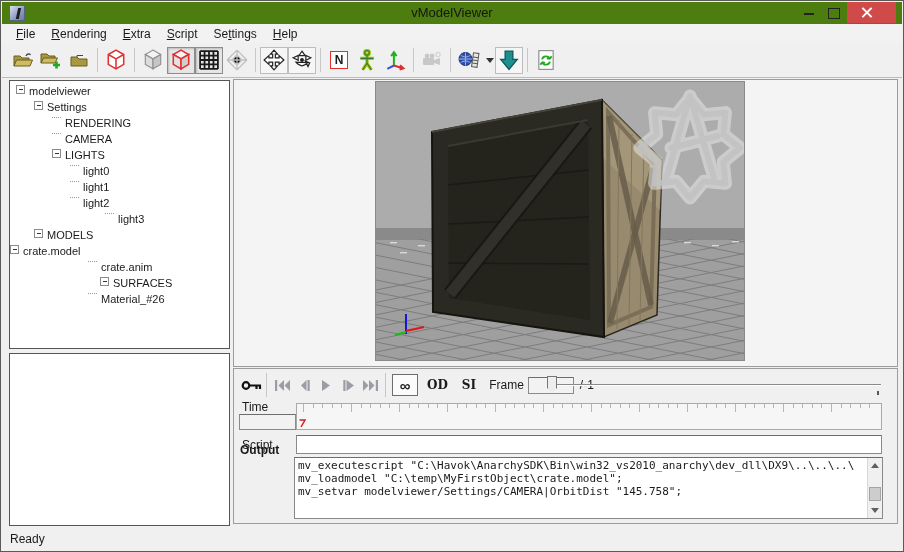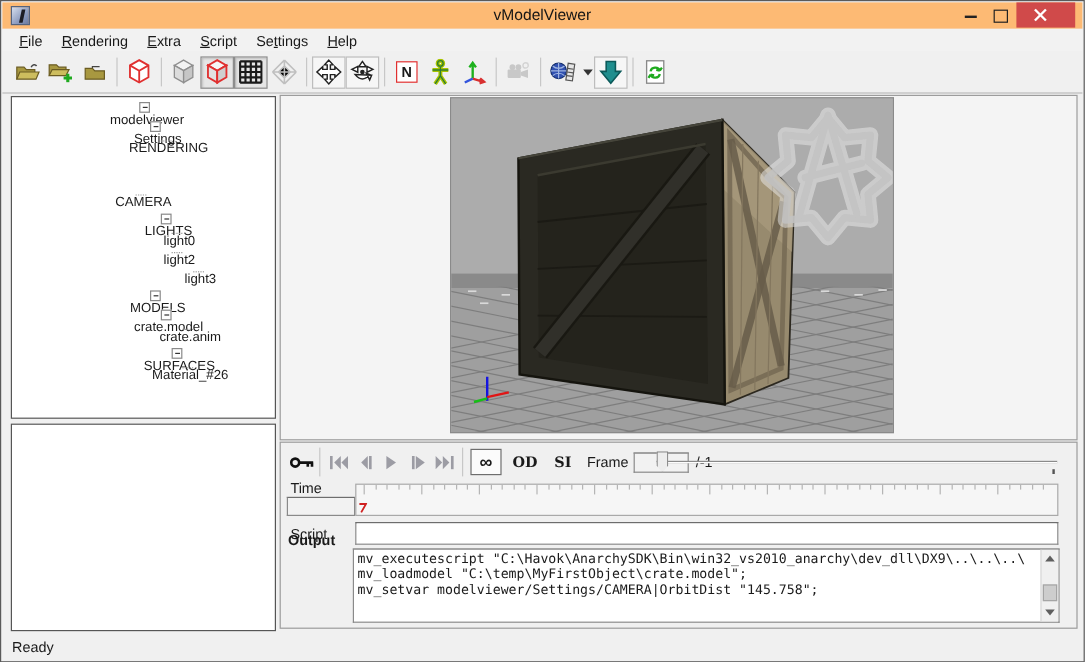--- a/index.html
+++ b/index.html
@@ -6,21 +6,21 @@
   html,body { width: 904px; height: 552px; }
   body {
     position: relative;
     background: #f0f0f0;
     border: 1px solid #5a5a5a;
     font-family: "Liberation Sans", sans-serif;
     color: #1a1a1a;
     overflow: hidden;
   }
   
-  .titlebar { position:absolute; left:1px; top:1px; right:1px; height:22px; background:#fdba74; }
+  .titlebar { position:absolute; left:1px; top:1px; right:1px; height:22px; background:#4d7c0f; }
   .app-icon { position:absolute; left:7px; top:3px; width:16px; height:16px;
               background:linear-gradient(135deg,#d7dfee 0%,#8d9cc0 60%,#6a7aa0 100%);
               border:1px solid #55637f; }
   .app-icon::after{ content:""; position:absolute; left:7px; top:2px; width:3px; height:11px;
               background:#1d1d25; transform:skewX(-12deg); }
   .title { position:absolute; left:0; right:0; top:3px; text-align:center; font-size:13px; color:#151515; }
   .btn-min,.btn-max { position:absolute; top:0; width:22px; height:21px; }
   .btn-min { right:82px; } .btn-max { right:58px; }
   .btn-min::after{ content:""; position:absolute; left:6px; top:11px; width:10px; height:2px; background:#222; }
   .btn-max::after{ content:""; position:absolute; left:6px; top:6px; width:10px; height:9px; border:1px solid #222; }
@@ -40,21 +40,21 @@
   .tbtn.pressed { border:1px solid #8d8d8d; background:#e6e6e6; box-shadow:inset 1px 1px 2px rgba(0,0,0,.18); }
   .tbtn.raised { border:1px solid #bdbdbd; background:#f6f6f6; }
   .tbtn.disabled { opacity:.55; }
   .tsep { width:1px; height:24px; background:#c7c7c7; margin:0 4px; flex:none; }
   .nbox { font-size:12px; font-weight:bold; border:1px solid #e03030; padding:1px 4px; background:#fff; }
   .dropdown-arrow { width:0; height:0; border-left:4px solid transparent; border-right:4px solid transparent;
           border-top:5px solid #333; margin-left:5px; }
   
   .tree-panel { position:absolute; left:8px; top:79px; width:221px; height:269px; background:#fff;
                 border:1px solid #555; overflow:hidden; font-size:11px; padding-top:4px; }
-  .tree-row { height:16px; display:flex; align-items:center; white-space:nowrap;flex-direction:column; }
+  .tree-row { height:16px; display:flex; align-items:flex-start; white-space:nowrap; }
   .expander { width:9px; height:9px; border:1px solid #898989; background:#fff; position:relative; margin-right:4px; flex:none; }
   .expander::after { content:""; position:absolute; left:2px; top:3px; width:4px; height:1px; background:#333; }
   .dash { width:9px; height:1px; border-top:1px dotted #9a9a9a; margin-right:4px; flex:none; }
   .notes-panel { position:absolute; left:8px; top:352px; width:221px; height:173px; background:#fff; border:1px solid #555; }
   
   .viewport-panel { position:absolute; left:232px; top:78px; width:665px; height:288px;
                     background:#f4f4f4; border:1px solid #9c9c9c; }
   .render { position:absolute; left:141px; top:1px; width:370px; height:280px; border:1px solid #8a8a8a; background:#acacac; }
   .render svg { display:block; }
   
@@ -299,53 +299,57 @@
       <span>modelviewer</span>
     </div>
     <div class="tree-row" style="padding-left: 24px;">
       <span class="expander"></span>
       <span>Settings</span>
     </div>
     <div class="tree-row" style="padding-left: 42px;">
       <span class="dash"></span>
       <span>RENDERING</span>
     </div>
-    <div class="tree-row" style=" margin-top: 29px;">
+    <div class="tree-row" style="padding-left: 42px;">
       <span class="dash"></span>
       <span>CAMERA</span>
     </div>
     <div class="tree-row" style="padding-left: 42px;">
       <span class="expander"></span>
       <span>LIGHTS</span>
     </div>
     <div class="tree-row" style="padding-left: 60px;">
       <span class="dash"></span>
       <span>light0</span>
     </div>
     <div class="tree-row" style="padding-left: 60px;">
       <span class="dash"></span>
+      <span>light1</span>
+    </div>
+    <div class="tree-row" style="padding-left: 60px;">
+      <span class="dash"></span>
       <span>light2</span>
     </div>
     <div class="tree-row" style="padding-left: 95px;">
       <span class="dash"></span>
       <span>light3</span>
     </div>
     <div class="tree-row" style="padding-left: 24px;">
       <span class="expander"></span>
       <span>MODELS</span>
     </div>
-    <div class="tree-row" style="padding-left: 42px;">
+    <div class="tree-row" style="">
       <span class="expander"></span>
       <span>crate.model</span>
     </div>
     <div class="tree-row" style="padding-left: 78px;">
       <span class="dash"></span>
       <span>crate.anim</span>
     </div>
-    <div class="tree-row" style="padding-left: 60px;">
+    <div class="tree-row" style="padding-left: 60px; margin-left: 30px;">
       <span class="expander"></span>
       <span>SURFACES</span>
     </div>
     <div class="tree-row" style="padding-left: 78px;">
       <span class="dash"></span>
       <span>Material_#26</span>
     </div>
   </div>
 
 <div class="notes-panel"></div>

